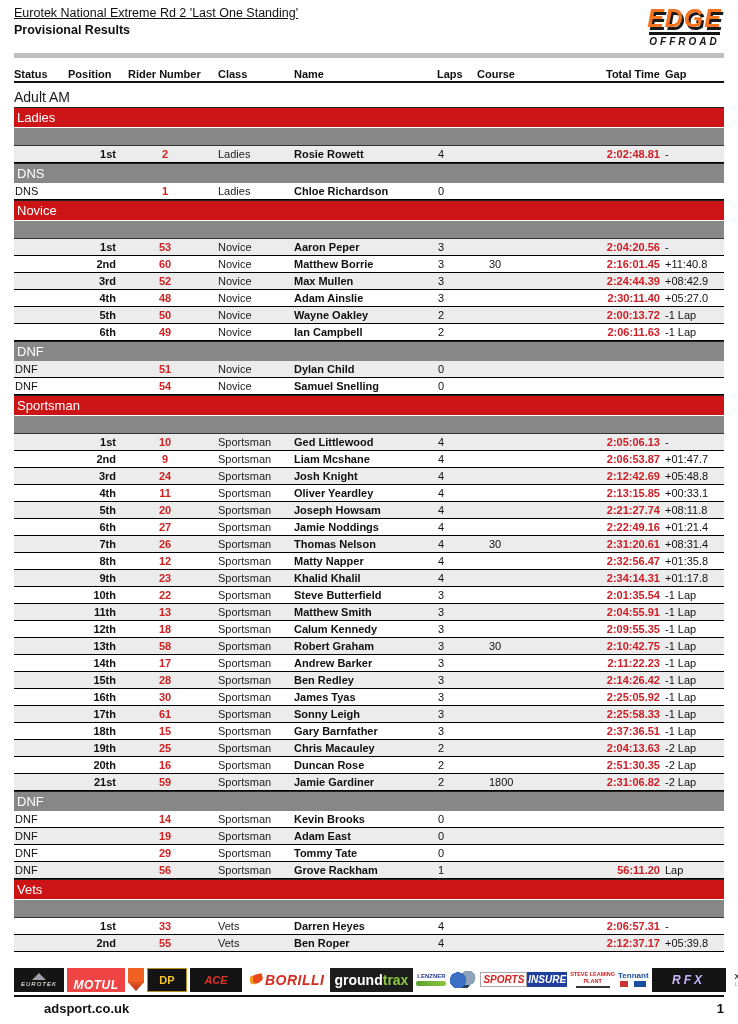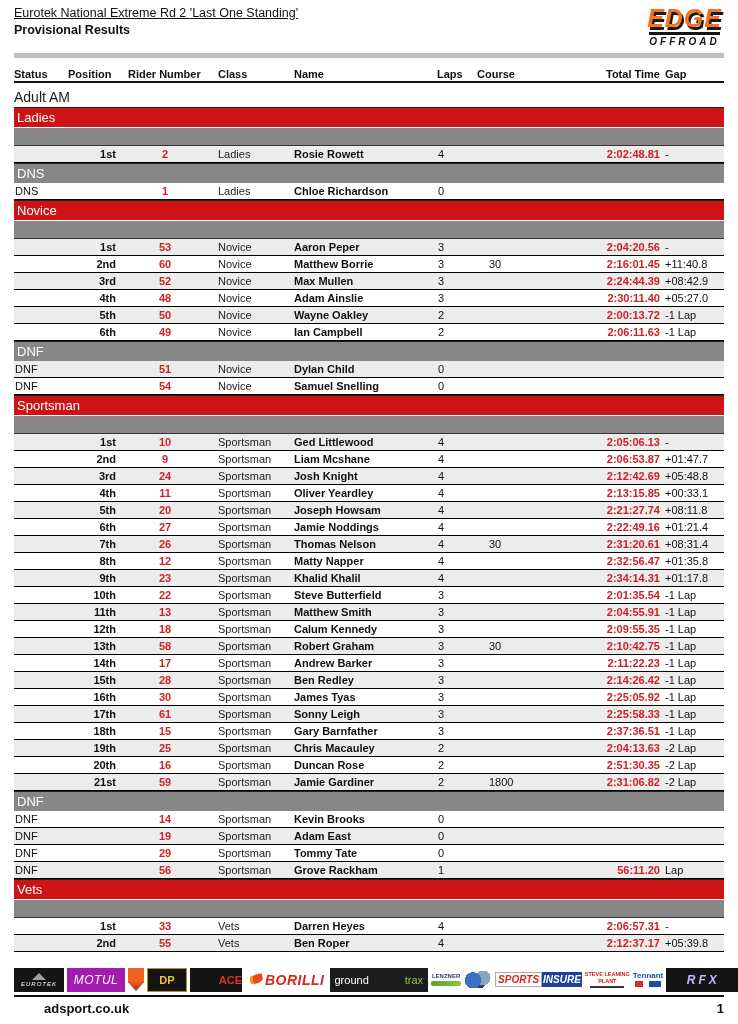--- a/index.html
+++ b/index.html
@@ -45,27 +45,27 @@
   .c-course { padding-left:25px; }
   .c-time { text-align:right; font-weight:bold; color:#cc2027; }
   .c-gap { padding-left:5px; }
 
   
   .footer { position:absolute; left:0; bottom:0; width:738px; padding:0 14px 4px 14px; background:#fff; }
   .sponsors { display:flex; align-items:center; gap:3px; height:27px; }
   .sponsor { display:inline-flex; align-items:center; justify-content:center; height:24px; flex:0 0 auto; }
   .s-eurotek { background:#141414; color:#fff; width:50px; flex-direction:column; font-size:6px; font-style:italic; letter-spacing:1px; }
   .s-eurotek::before { content:""; width:0; height:0; border-left:7px solid transparent; border-right:7px solid transparent; border-bottom:7px solid #9aa0a6; margin-bottom:1px; }
-  .s-motul { background:#a21caf; color:#fff; width:58px; font-weight:400; font-style:italic; font-size:12px; letter-spacing:.5px; }
+  .s-motul { background:#ef4444; color:#fff; width:58px; font-weight:700; font-style:italic; font-size:12px; letter-spacing:.5px;align-items:flex-end; }
   .s-crest { width:16px; height:23px; background:linear-gradient(180deg,#f06022 55%,#b32b20); clip-path:polygon(0 0,100% 0,100% 62%,50% 100%,0 62%); }
   .s-dp { background:#141414; color:#f2c230; width:40px; font-weight:800; font-size:11px; border:1px solid #b98f1e; }
-  .s-ace { background:#141414; color:#e03226; width:52px; font-weight:800; font-size:11px;justify-content:flex-end; }
+  .s-ace { background:#141414; color:#e03226; width:52px; font-weight:800; font-style:italic; font-size:11px; }
   .s-borilli { color:#d22c20; font-weight:800; font-style:italic; font-size:14px; letter-spacing:.5px; padding:0 2px; }
   .s-borilli::before { content:""; width:16px; height:9px; margin-right:2px; background:radial-gradient(circle at 70% 50%, #e8491f 0 45%, #f59a1e 46% 70%, transparent 71%); border-radius:50% 0 50% 50%; transform:rotate(-15deg); }
-  .s-groundtrax { background:#1c1c1c; padding:0 5px; font-size:11px; font-weight:400;gap:36px; }
+  .s-groundtrax { background:#1c1c1c; padding:0 5px; font-size:14px; font-weight:700; }
   .s-groundtrax .p0 { color:#fff; } .s-groundtrax .p1 { color:#8dc63f; }
   .s-lenzner { flex-direction:column; font-size:6px; font-weight:800; color:#263d8c; line-height:1.2; }
   .s-lenzner::after { content:""; width:30px; height:5px; background:linear-gradient(90deg,#5aa02c,#8dc63f); border-radius:2px; }
   .s-bike { width:28px; height:17px; background:radial-gradient(circle at 32% 55%, #3a6fc4 0 38%, transparent 39%), radial-gradient(circle at 68% 40%, #8fa3b8 0 34%, transparent 35%), radial-gradient(circle at 55% 72%, #27415e 0 28%, transparent 29%); }
   .s-sportsinsure { font-weight:800; font-size:10px; font-style:italic; }
   .s-sportsinsure .p0 { color:#d6271e; background:#fff; border:1px solid #aaa; padding:1px 2px; }
   .s-sportsinsure .p1 { color:#fff; background:#1e3f9e; padding:2px 1px; }
   .s-leaming { flex-direction:column; color:#c22; font-size:5.5px; font-weight:800; line-height:1.2; text-align:center; }
   .s-leaming .p1 { color:#c22; }
   .s-leaming::after { content:""; width:34px; height:2px; background:#333; margin-top:1px; }

